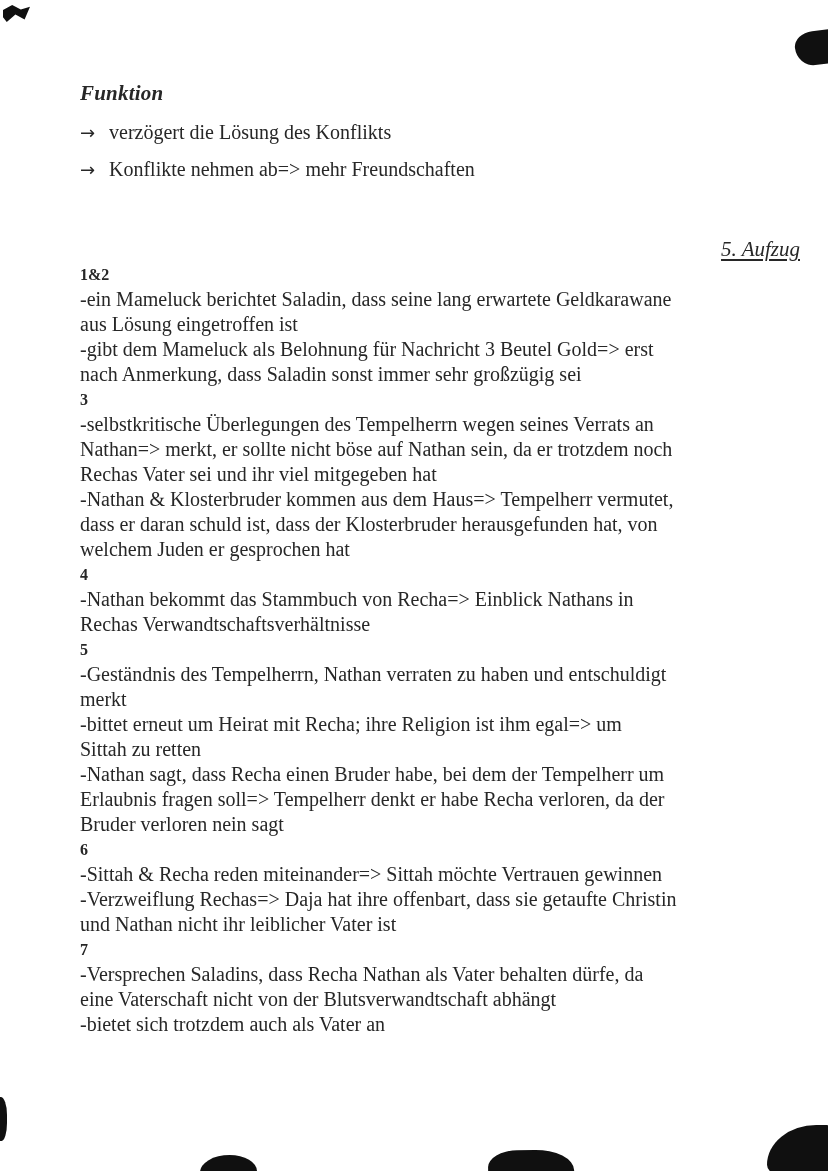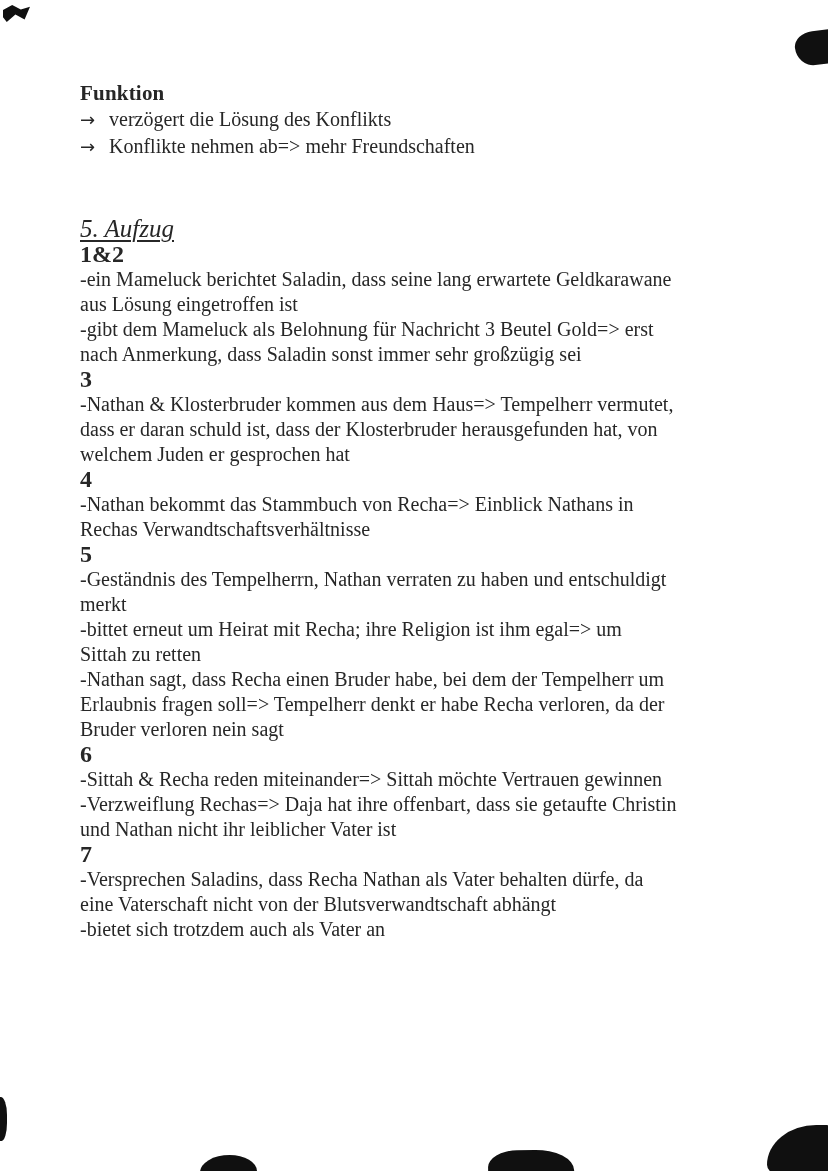--- a/index.html
+++ b/index.html
@@ -19,48 +19,51 @@
   .content {
     position: absolute;
     left: 80px;
     top: 80px;
     width: 720px;
   }
   .funktion-heading {
     font-size: 21px;
     line-height: 26px;
     font-weight: bold;
+    font-style: italic;
     letter-spacing: 0.2px;
   }
   .arrow-line {
     font-size: 20px;
-    line-height: 26px;
+    line-height: 21px;
     white-space: nowrap;
+    margin-top: 16px;
   }
   .arrow {
     display: inline-block;
     width: 29px;
     font-family: "DejaVu Sans", sans-serif;
     font-size: 18px;
   }
   .aufzug-block {
     margin-top: 56px;
   }
   .act-title {
-    font-size: 25px;
+    font-size: 21px;
     line-height: 26px;
     font-style: italic;
+    text-align: right;
   }
   .act-title .title-text {
     text-decoration: underline;
     text-decoration-thickness: 1.5px;
     text-underline-offset: 3px;
   }
   .scene-label {
-    font-size: 24px;
+    font-size: 16px;
     line-height: 25px;
     font-weight: bold;
   }
   .point-line {
     font-size: 20px;
     line-height: 25px;
     white-space: nowrap;
   }
   
   .artifact {
@@ -126,20 +129,25 @@
           <div class="point">
             <div class="point-line">-ein Mameluck berichtet Saladin, dass seine lang erwartete Geldkarawane</div>
             <div class="point-line">aus Lösung eingetroffen ist</div>
           </div>
           <div class="point">
             <div class="point-line">-gibt dem Mameluck als Belohnung für Nachricht 3 Beutel Gold=&gt; erst</div>
             <div class="point-line">nach Anmerkung, dass Saladin sonst immer sehr großzügig sei</div>
           </div>
           <div class="scene-label">3</div>
           <div class="point">
+            <div class="point-line">-selbstkritische Überlegungen des Tempelherrn wegen seines Verrats an</div>
+            <div class="point-line">Nathan=&gt; merkt, er sollte nicht böse auf Nathan sein, da er trotzdem noch</div>
+            <div class="point-line">Rechas Vater sei und ihr viel mitgegeben hat</div>
+          </div>
+          <div class="point">
             <div class="point-line">-Nathan &amp; Klosterbruder kommen aus dem Haus=&gt; Tempelherr vermutet,</div>
             <div class="point-line">dass er daran schuld ist, dass der Klosterbruder herausgefunden hat, von</div>
             <div class="point-line">welchem Juden er gesprochen hat</div>
           </div>
           <div class="scene-label">4</div>
           <div class="point">
             <div class="point-line">-Nathan bekommt das Stammbuch von Recha=&gt; Einblick Nathans in</div>
             <div class="point-line">Rechas Verwandtschaftsverhältnisse</div>
           </div>
           <div class="scene-label">5</div>

